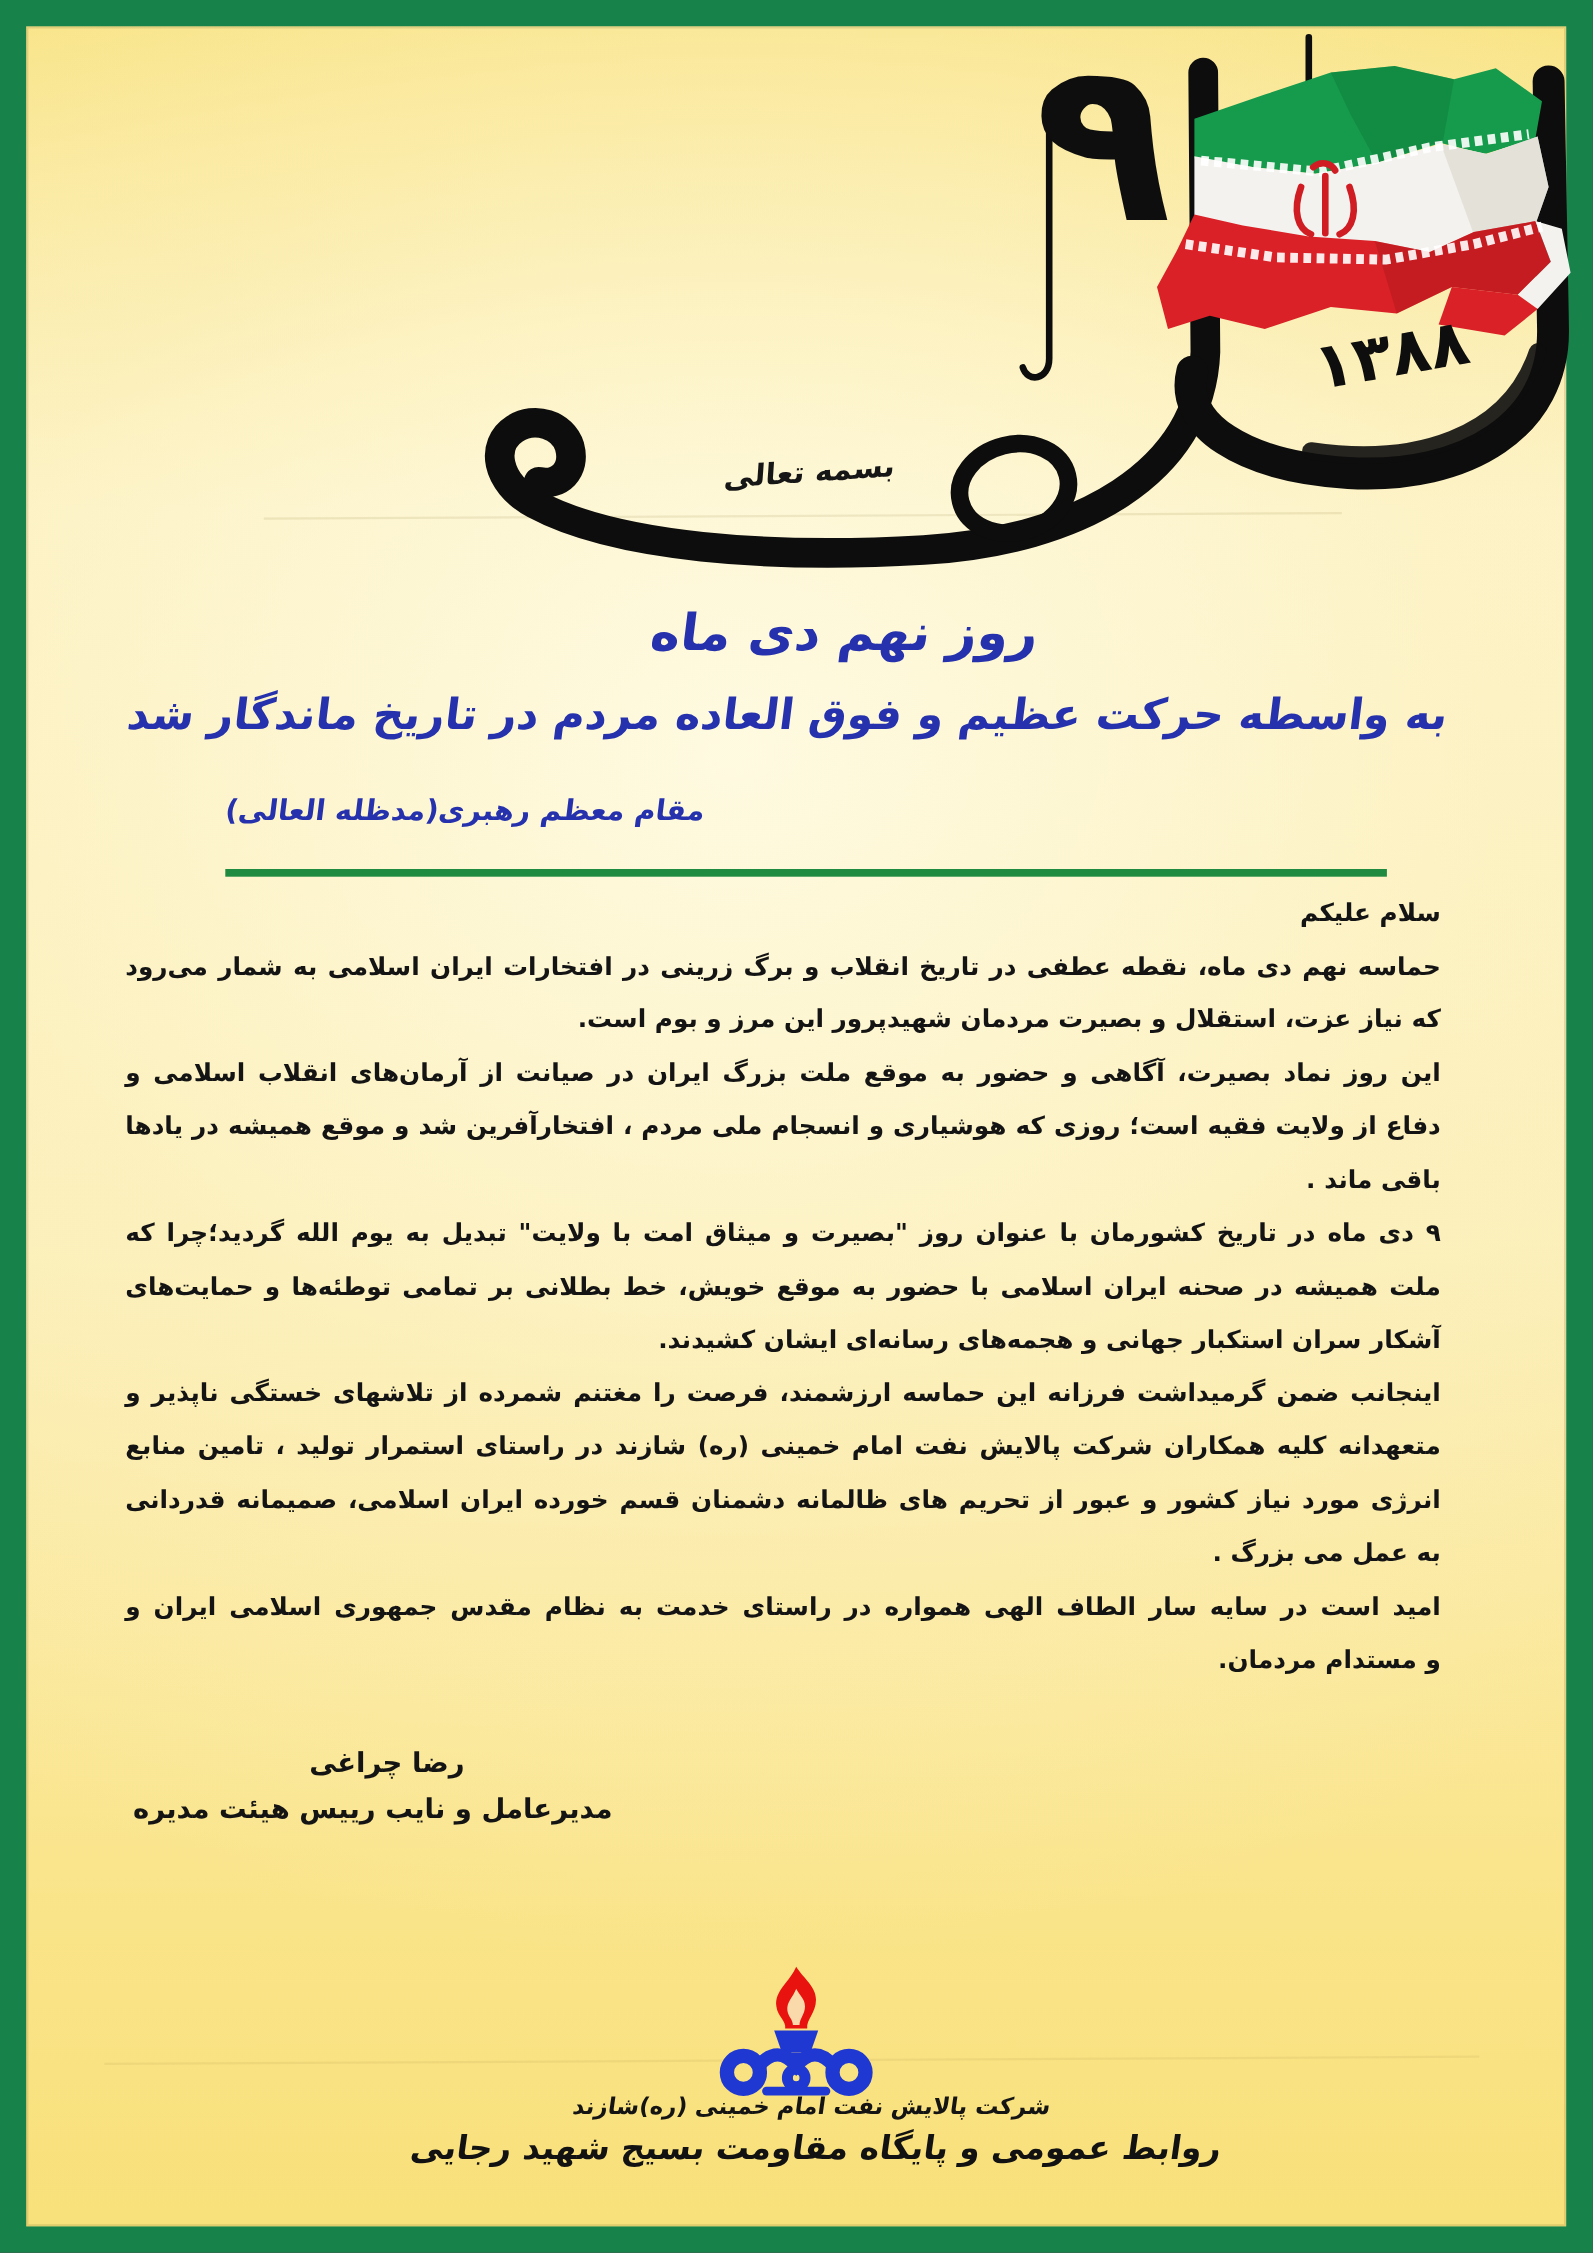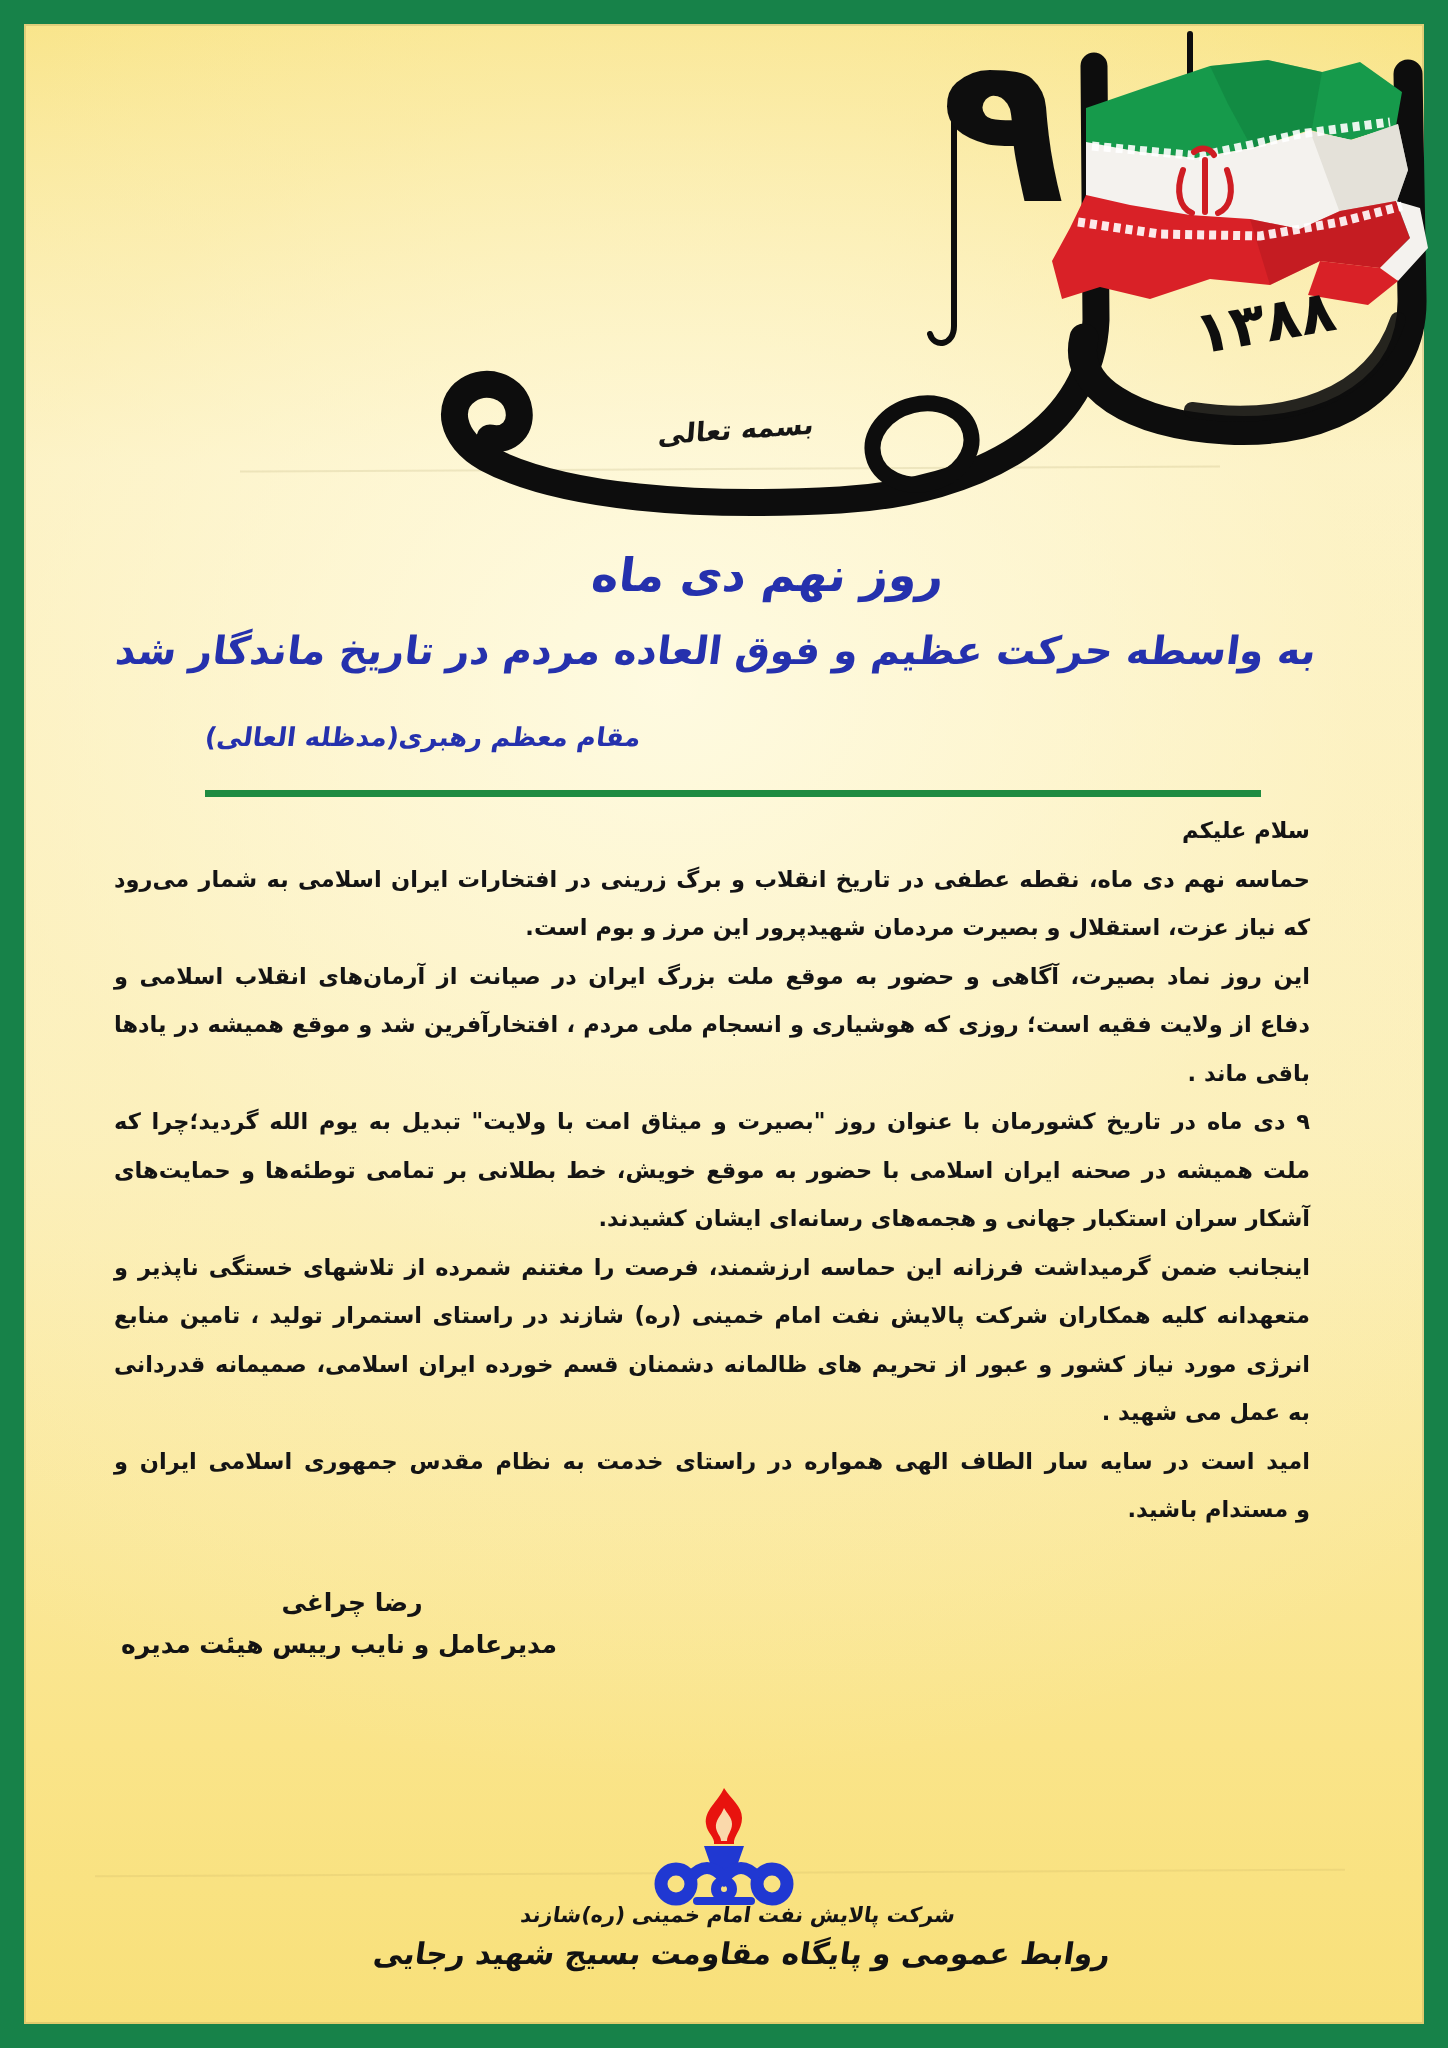--- a/index.html
+++ b/index.html
@@ -133,23 +133,23 @@
         <div class="body-line fitline">که نیاز عزت، استقلال و بصیرت مردمان شهیدپرور این مرز و بوم است.</div>
         <div class="body-line fitline just">این روز  نماد بصیرت، آگاهی و حضور به موقع ملت بزرگ ایران در صیانت از آرمان‌های انقلاب اسلامی و</div>
         <div class="body-line fitline just">دفاع از ولایت فقیه است؛ روزی که هوشیاری و انسجام ملی مردم ، افتخارآفرین شد و موقع همیشه در یادها</div>
         <div class="body-line fitline">باقی ماند .</div>
         <div class="body-line fitline just">۹ دی ماه در تاریخ کشورمان با عنوان روز "بصیرت و میثاق امت با ولایت" تبدیل به یوم الله گردید؛چرا که</div>
         <div class="body-line fitline just">ملت همیشه در صحنه ایران اسلامی با حضور به موقع خویش، خط بطلانی بر تمامی توطئه‌ها و حمایت‌های</div>
         <div class="body-line fitline">آشکار سران استکبار جهانی و هجمه‌های رسانه‌ای ایشان کشیدند.</div>
         <div class="body-line fitline just">اینجانب ضمن گرمیداشت فرزانه این حماسه ارزشمند، فرصت را مغتنم شمرده از تلاشهای خستگی ناپذیر و</div>
         <div class="body-line fitline just">متعهدانه کلیه همکاران شرکت پالایش نفت امام خمینی (ره) شازند در راستای استمرار تولید ، تامین منابع</div>
         <div class="body-line fitline just">انرژی مورد نیاز کشور و عبور از تحریم های ظالمانه دشمنان قسم خورده ایران اسلامی، صمیمانه قدردانی</div>
-        <div class="body-line fitline">به عمل می شهید .</div>
+        <div class="body-line fitline">به عمل می بزرگ .</div>
         <div class="body-line fitline just">امید است در سایه سار الطاف الهی همواره در راستای خدمت به نظام مقدس جمهوری اسلامی ایران و</div>
-        <div class="body-line fitline">و مستدام باشید.</div>
+        <div class="body-line fitline">و مستدام مردمان.</div>
       </div>
   </div>
 
   <div class="signature">
     <div class="sig-name">رضا چراغی</div>
     <div class="sig-title">مدیرعامل و نایب رییس هیئت مدیره</div>
   </div>
 
   <svg class="logo" viewBox="0 0 260 122">
     <g>

